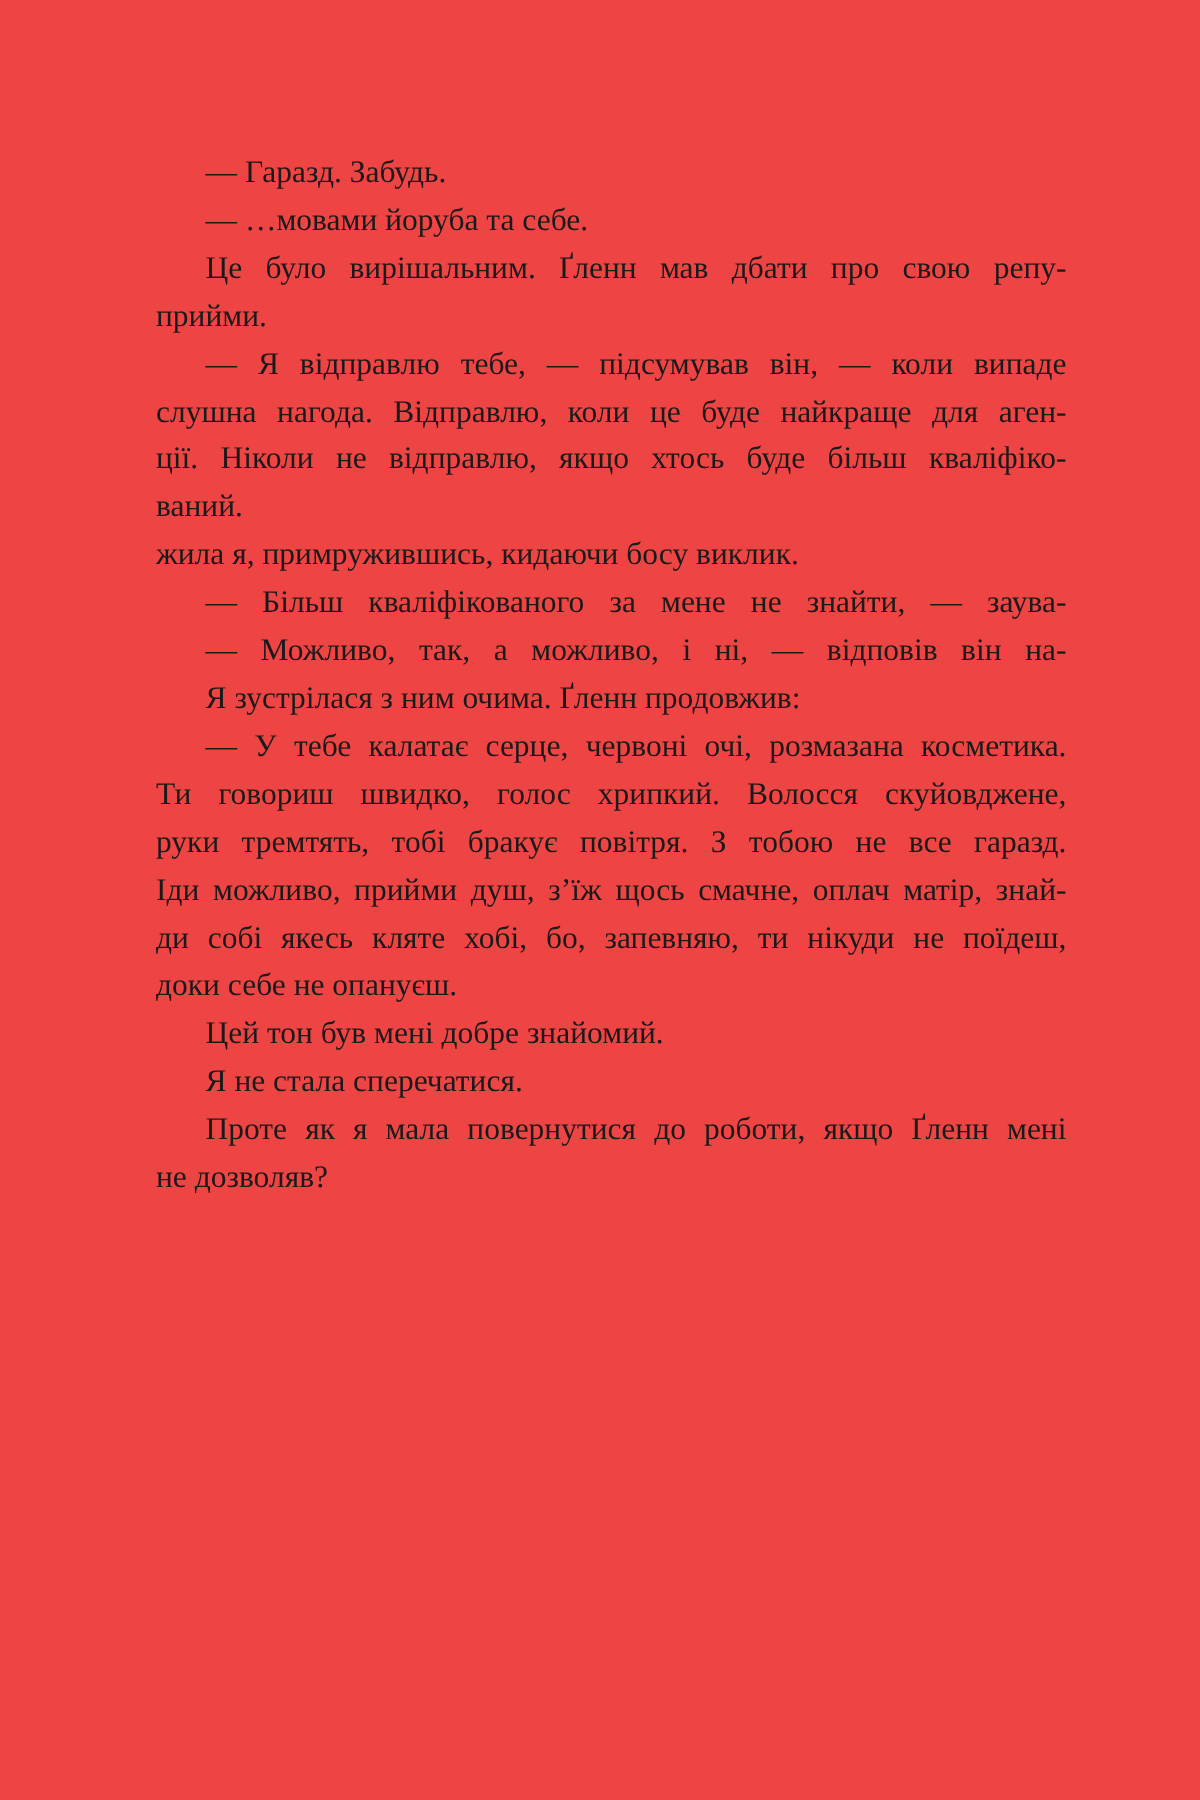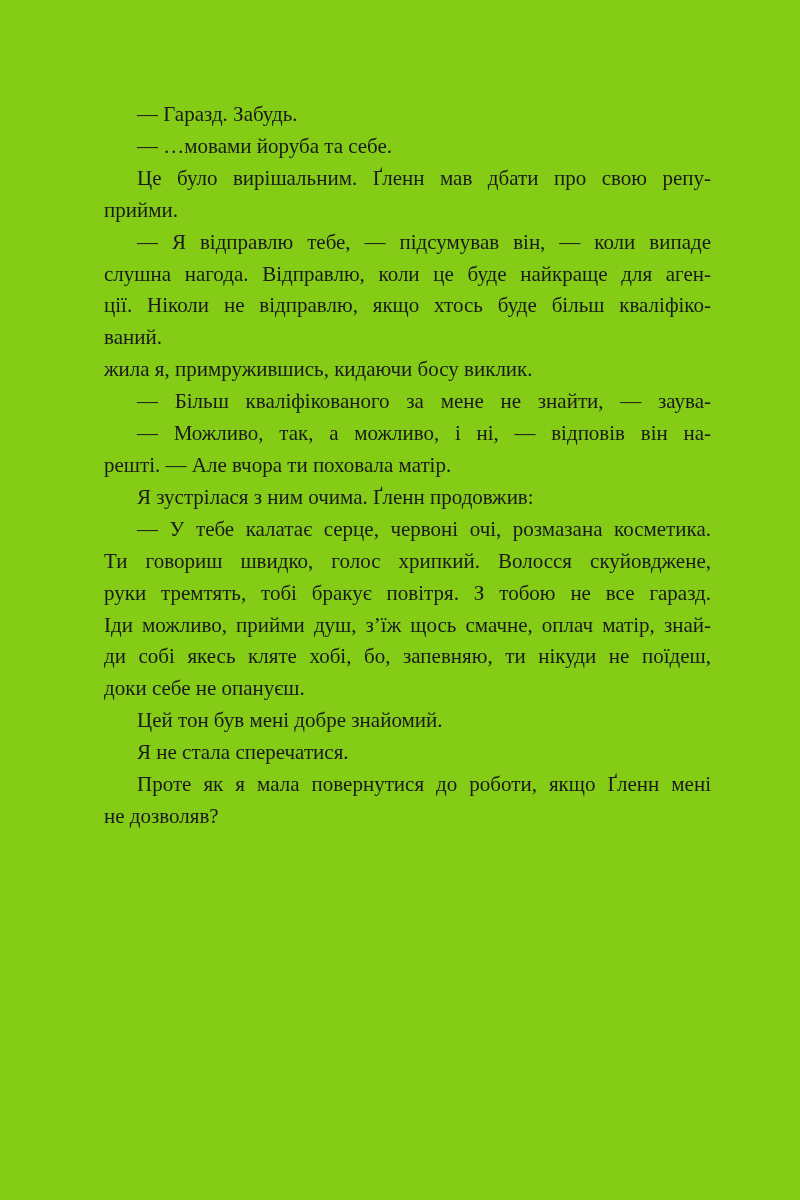--- a/index.html
+++ b/index.html
@@ -9,21 +9,21 @@
   body {
     width: 800px;
     height: 1200px;
     background: #ffffff;
     overflow: hidden;
   }
   .book-page {
     position: relative;
     width: 800px;
     height: 1200px;
-    background: #84cc16;
+    background: #ef4444;
   }
   .text-block {
     position: absolute;
     left: 104px;
     top: 99px;
     width: 607px;
     font-family: "Liberation Serif", "DejaVu Serif", serif;
     font-size: 21px;
     line-height: 31.9px;
     color: #1a1a1a;
@@ -70,21 +70,20 @@
         <div class="line">ваний.</div>
       </div>
       <div class="paragraph">
         <div class="line">жила я, примружившись, кидаючи босу виклик.</div>
         <div class="line indent just">— Більш кваліфікованого за мене не знайти, — заува-</div>
       </div>
       <div class="paragraph">
       </div>
       <div class="paragraph">
         <div class="line indent just">— Можливо, так, а можливо, і ні, — відповів він на-</div>
-        <div class="line">решті. — Але вчора ти поховала матір.</div>
       </div>
       <div class="paragraph">
         <div class="line indent">Я зустрілася з ним очима. Ґленн продовжив:</div>
       </div>
       <div class="paragraph">
         <div class="line indent just">— У тебе калатає серце, червоні очі, розмазана косметика.</div>
         <div class="line just">Ти говориш швидко, голос хрипкий. Волосся скуйовджене,</div>
         <div class="line just">руки тремтять, тобі бракує повітря. З тобою не все гаразд.</div>
         <div class="line just">Іди можливо, прийми душ, з’їж щось смачне, оплач матір, знай-</div>
         <div class="line just">ди собі якесь кляте хобі, бо, запевняю, ти нікуди не поїдеш,</div>

